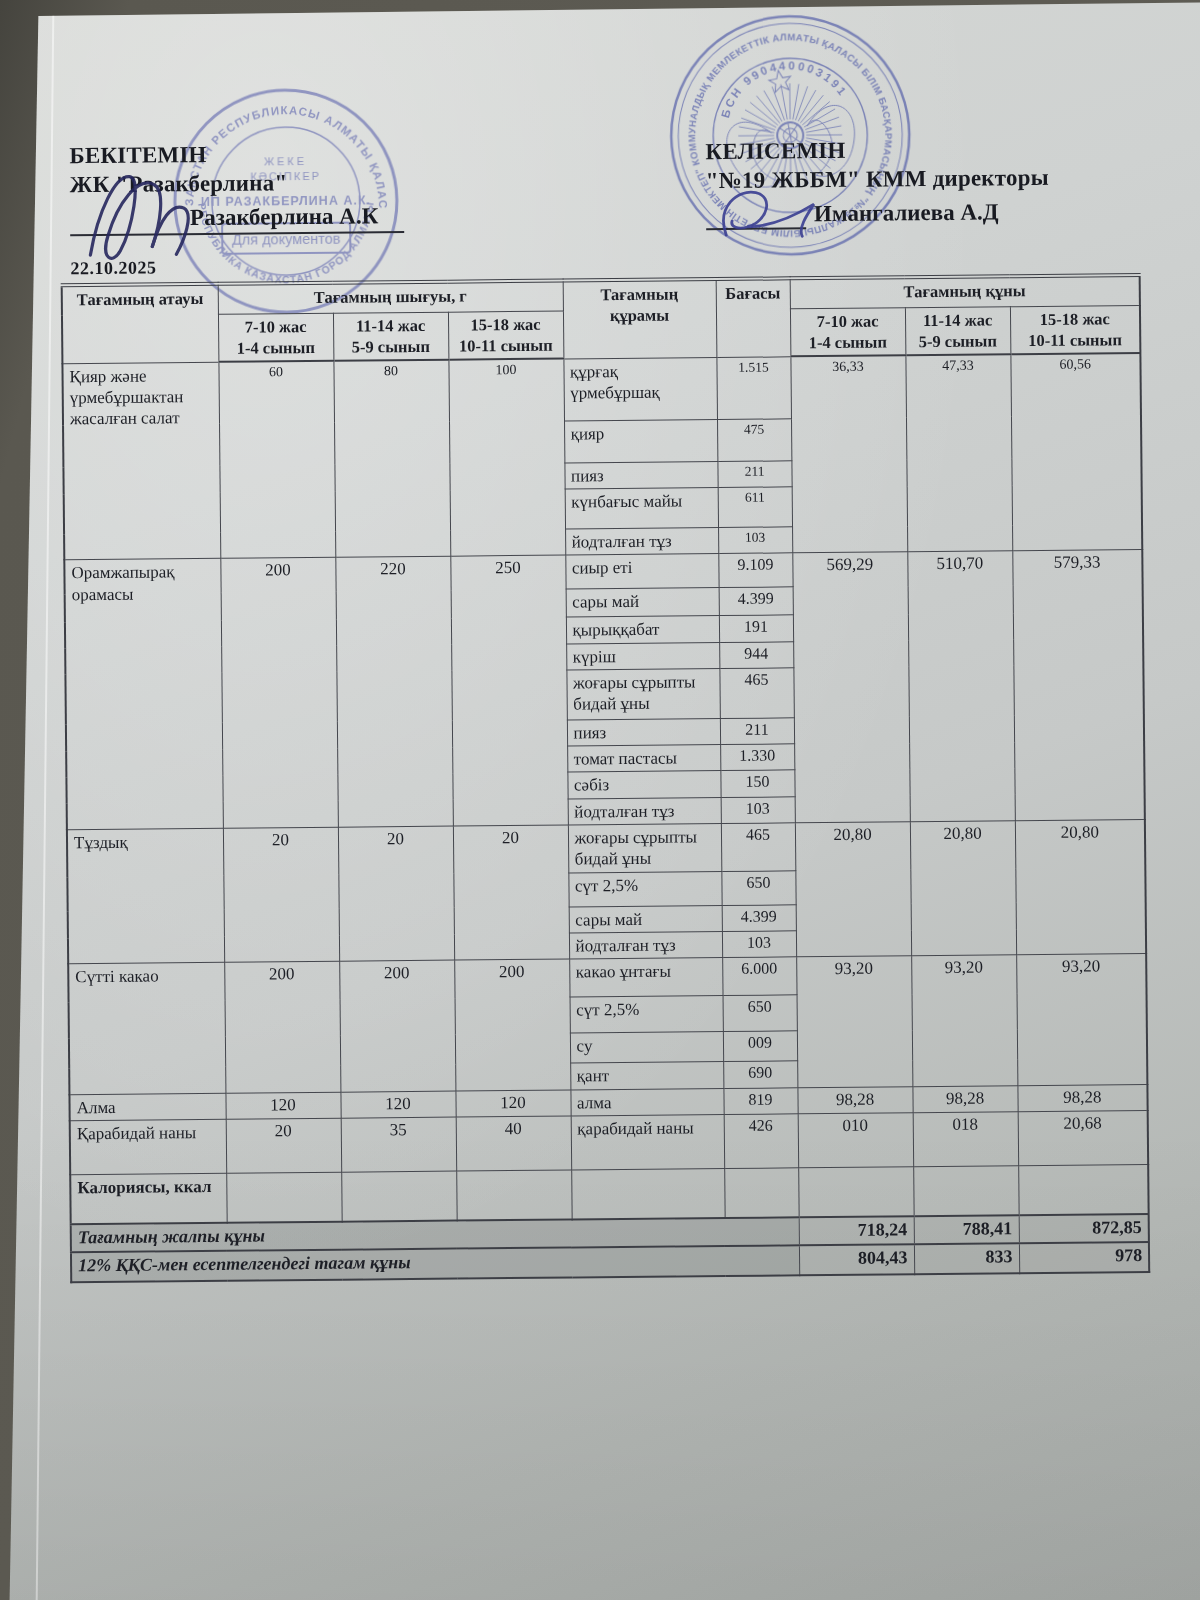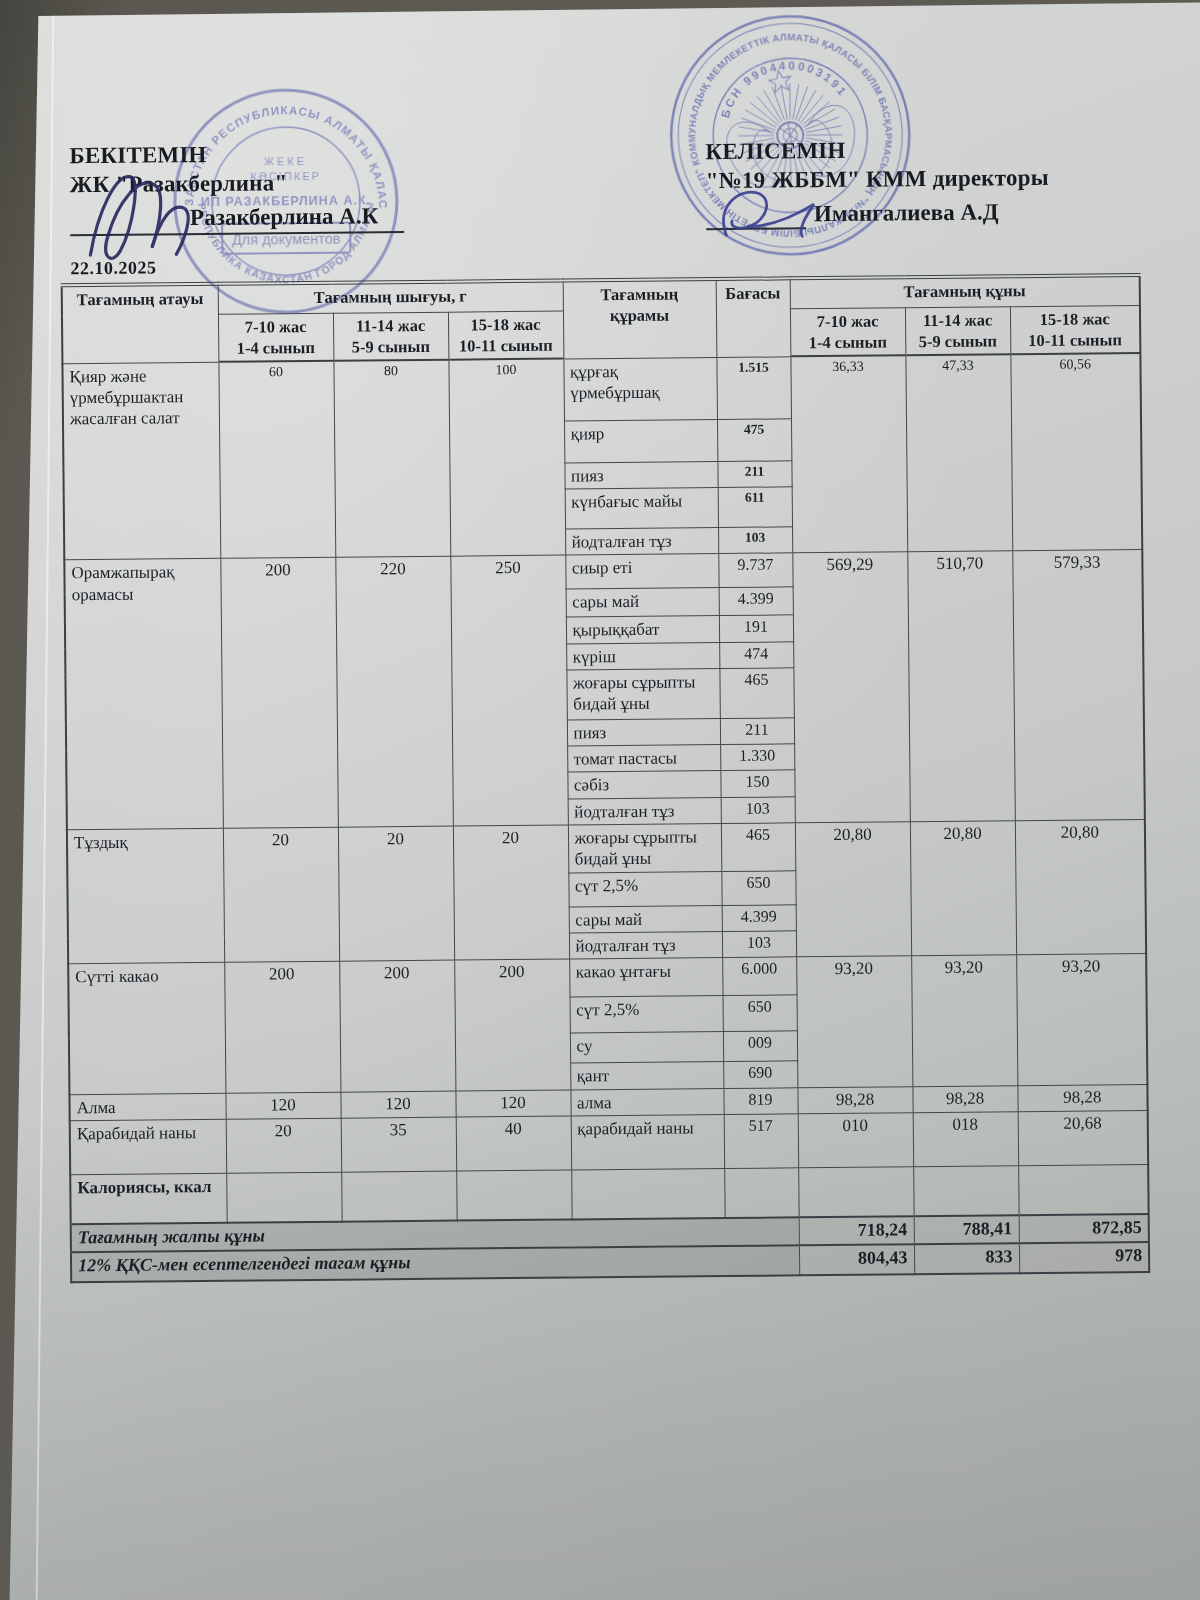--- a/index.html
+++ b/index.html
@@ -42,21 +42,21 @@
     overflow:hidden;}
   table.menu{border:2px solid #3c3e45;border-top:4px double #3c3e45;}
   thead th{font-weight:bold;font-size:16.5px;text-align:center;vertical-align:middle;line-height:1.3;}
   thead tr.h2 th{border-bottom:2px solid #3c3e45;}
   td.dish{font-size:17px;text-align:left;line-height:1.25;}
   td.num{font-size:17px;text-align:center;}
   td.ing{font-size:17px;text-align:left;line-height:1.25;}
   td.prc{font-size:16px;text-align:center;vertical-align:middle;}
   td.cost{font-size:17px;text-align:center;}
   tr.g0 td.num, tr.g0 td.cost{font-size:14px;}
-  tr.g0 td.prc{font-size:13.5px;font-weight:bold;}
+  tr.g0 td.prc{font-size:13.5px;}
   tr.cal td.dish{font-weight:bold;}
   tr.summary td{border-top:2px solid #3c3e45;}
   td.sum-label{font-weight:bold;font-style:italic;font-size:18px;vertical-align:middle;
     background:rgba(40,44,48,.13);padding-left:8px;}
   td.sum-val{font-weight:bold;font-size:18px;text-align:right;vertical-align:middle;
     background:rgba(40,44,48,.05);padding-right:10px;}
 </style>
 </head>
 <body>
 
@@ -258,36 +258,36 @@
           <tr class="g0" style="height: 24px;">
             <td class="ing">йодталған тұз</td>
             <td class="prc">103</td>
           </tr>
           <tr class="g1" style="height: 34px;">
             <td class="dish" rowspan="9">Орамжапырақ орамасы</td>
             <td class="num" rowspan="9">200</td>
             <td class="num" rowspan="9">220</td>
             <td class="num" rowspan="9">250</td>
             <td class="ing">сиыр еті</td>
-            <td class="prc">9.737</td>
+            <td class="prc">9.109</td>
             <td class="cost" rowspan="9">569,29</td>
             <td class="cost" rowspan="9">510,70</td>
             <td class="cost" rowspan="9">579,33</td>
           </tr>
           <tr class="g1" style="height: 28px;">
             <td class="ing">сары май</td>
             <td class="prc">4.399</td>
           </tr>
           <tr class="g1" style="height: 24px;">
             <td class="ing">қырыққабат</td>
             <td class="prc">191</td>
           </tr>
           <tr class="g1" style="height: 26px;">
             <td class="ing">күріш</td>
-            <td class="prc">474</td>
+            <td class="prc">944</td>
           </tr>
           <tr class="g1" style="height: 50px;">
             <td class="ing">жоғары сұрыпты бидай ұны</td>
             <td class="prc">465</td>
           </tr>
           <tr class="g1" style="height: 22px;">
             <td class="ing">пияз</td>
             <td class="prc">211</td>
           </tr>
           <tr class="g1" style="height: 24px;">
@@ -358,21 +358,21 @@
             <td class="cost" rowspan="1">98,28</td>
             <td class="cost" rowspan="1">98,28</td>
             <td class="cost" rowspan="1">98,28</td>
           </tr>
           <tr class="g5" style="height: 54px;">
             <td class="dish" rowspan="1">Қарабидай наны</td>
             <td class="num" rowspan="1">20</td>
             <td class="num" rowspan="1">35</td>
             <td class="num" rowspan="1">40</td>
             <td class="ing">қарабидай наны</td>
-            <td class="prc">517</td>
+            <td class="prc">426</td>
             <td class="cost" rowspan="1">010</td>
             <td class="cost" rowspan="1">018</td>
             <td class="cost" rowspan="1">20,68</td>
           </tr>
           <tr class="g6 cal" style="height: 50px;">
             <td class="dish" rowspan="1">Калориясы, ккал</td>
             <td class="num" rowspan="1"></td>
             <td class="num" rowspan="1"></td>
             <td class="num" rowspan="1"></td>
             <td class="ing"></td>

